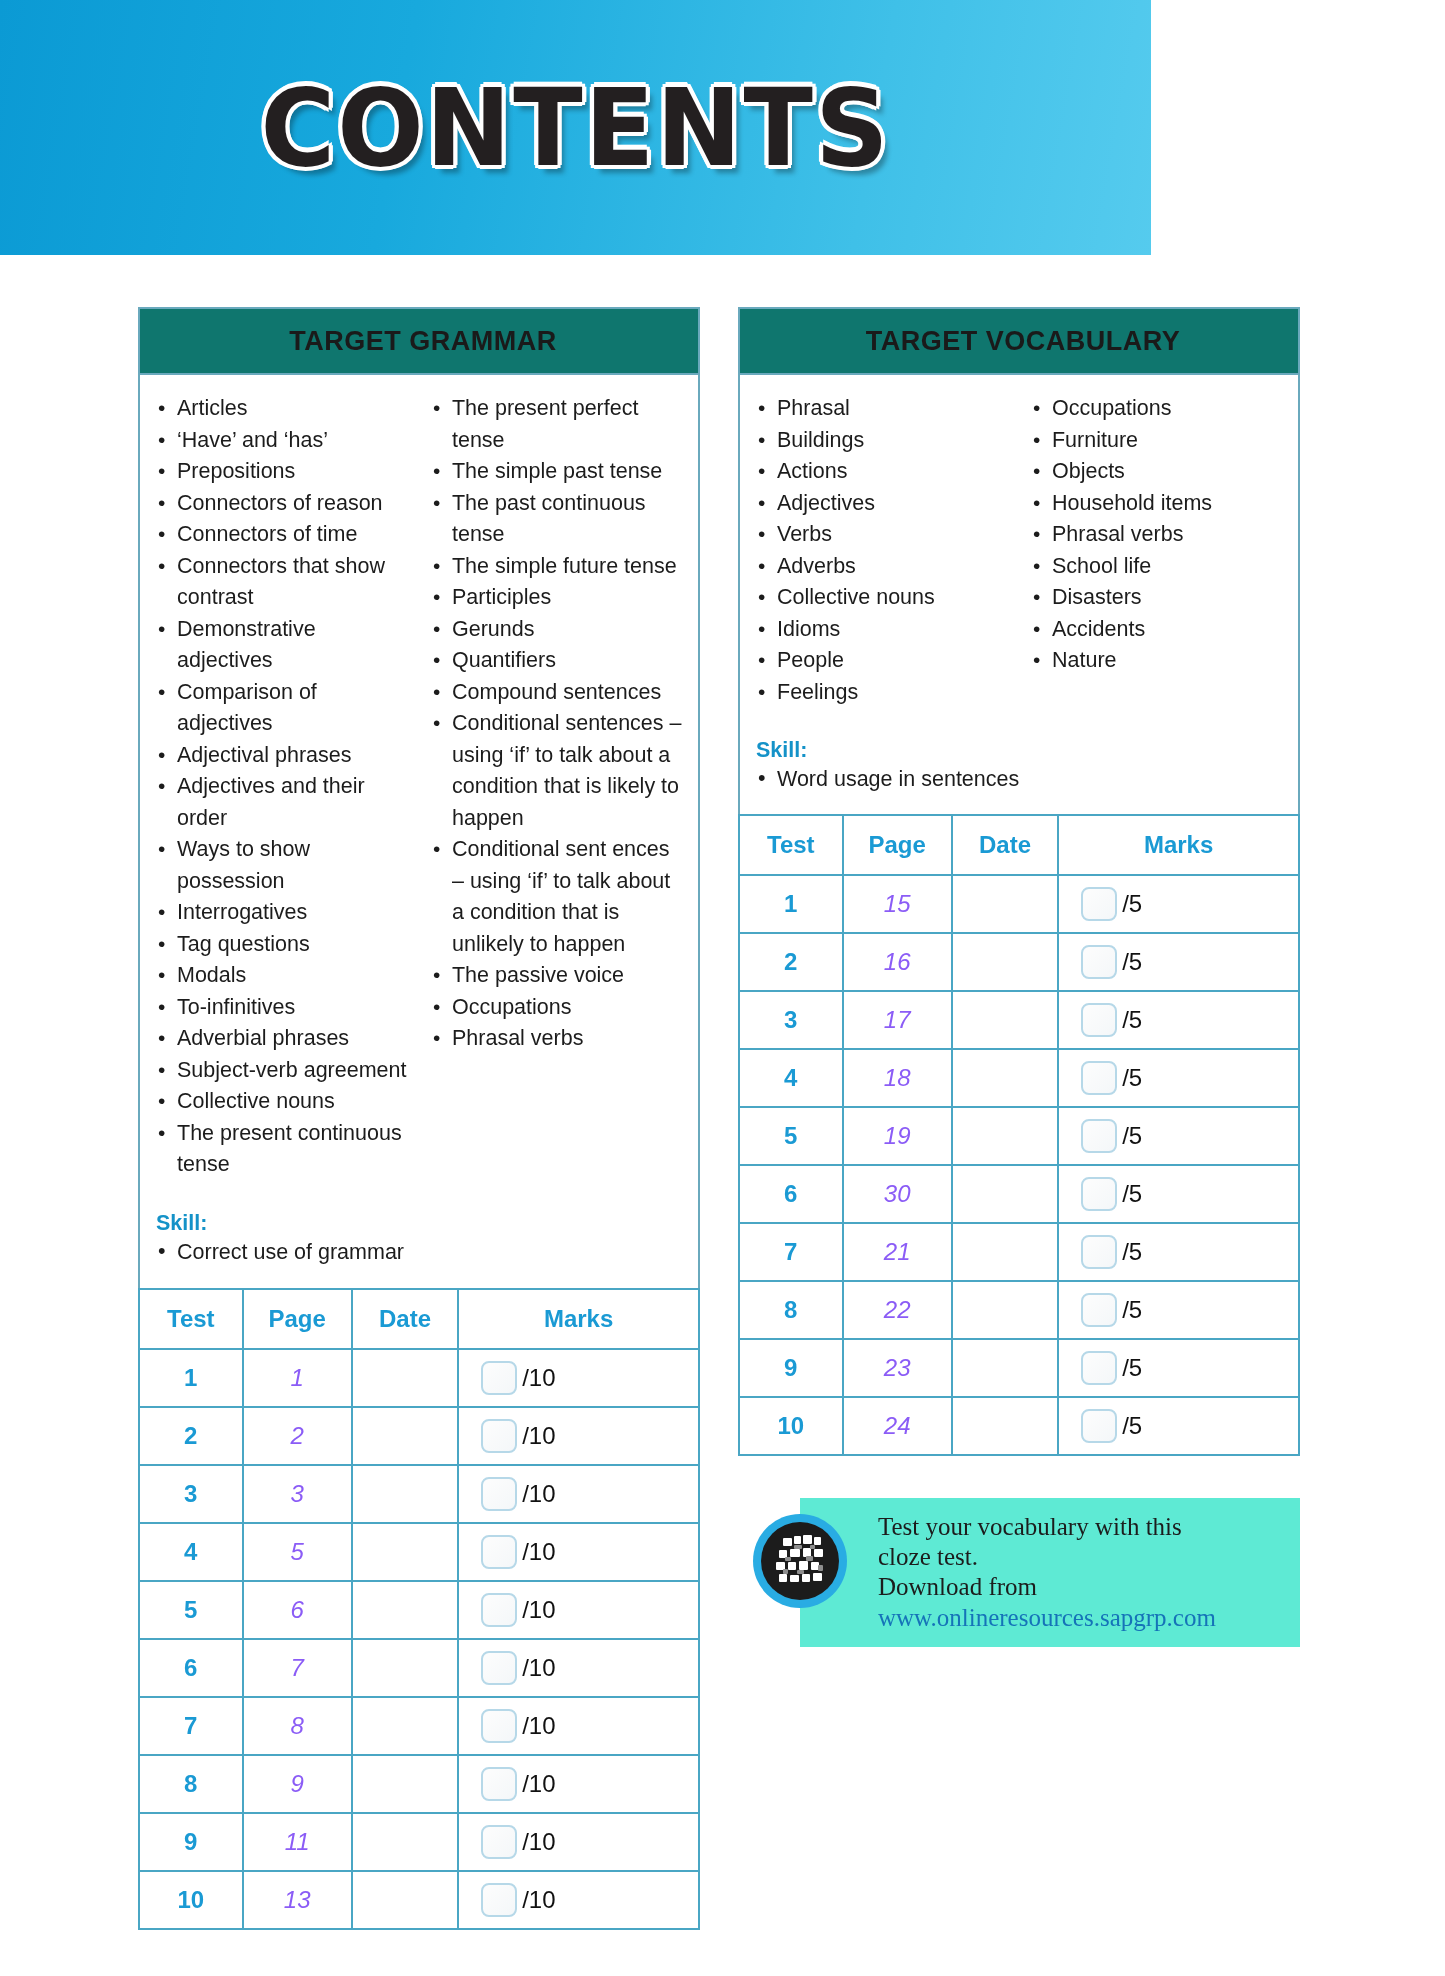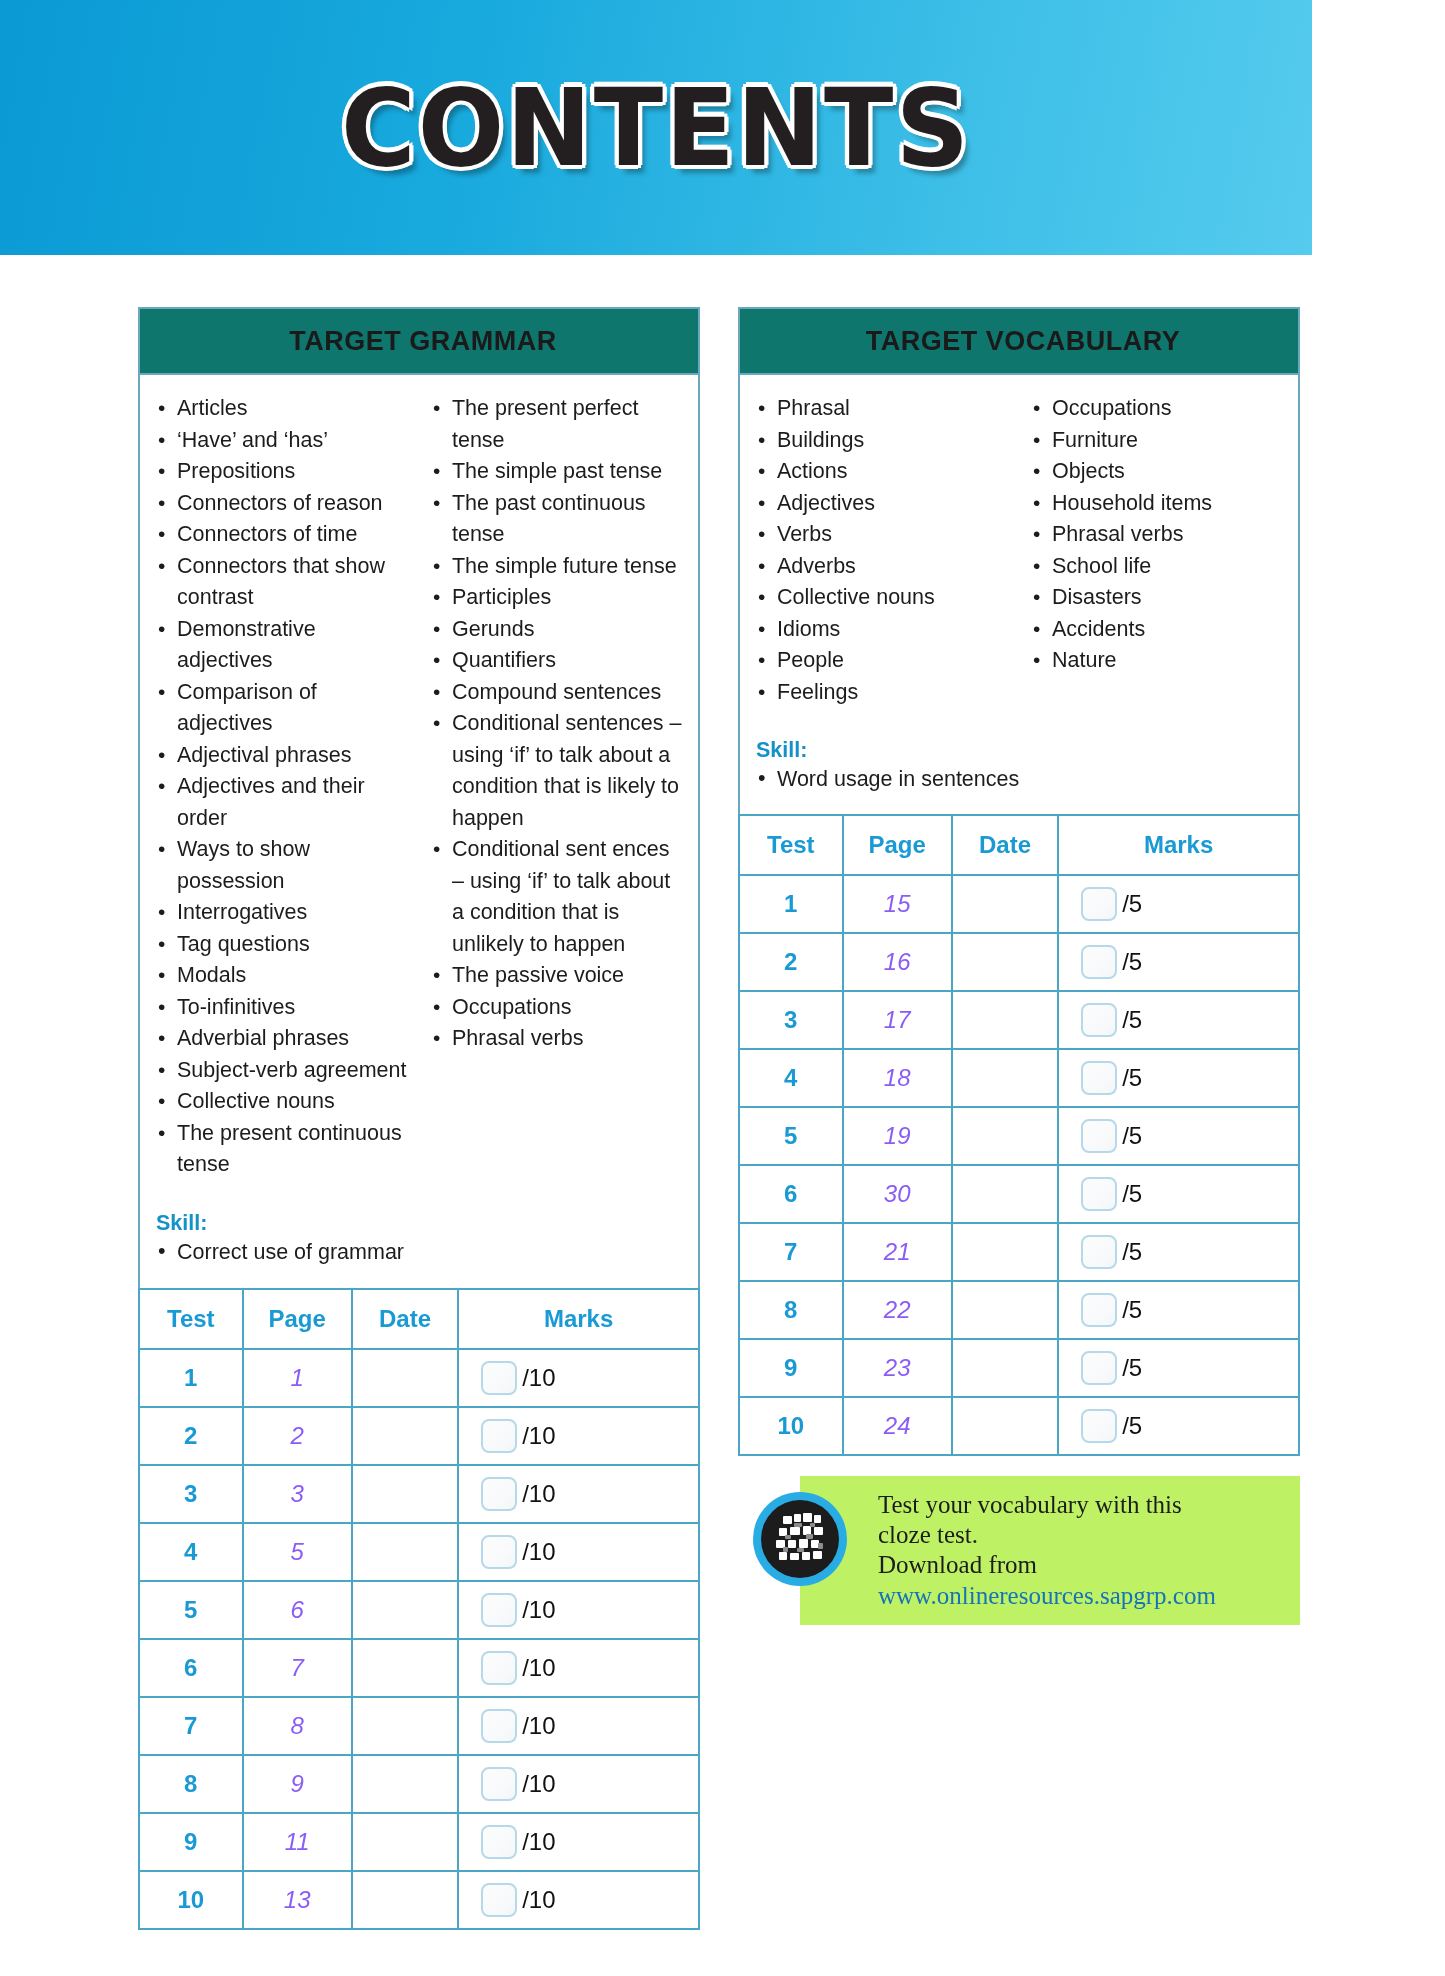--- a/index.html
+++ b/index.html
@@ -7,21 +7,21 @@
   html, body {
     width: 1445px;
     height: 1976px;
     background: #ffffff;
     font-family: "Liberation Sans", sans-serif;
     overflow: hidden;
   }
 
   
   .header-band {
-    width: 1312px;
+    width: 1151px;
     height: 255px;
     background: linear-gradient(100deg, #0b9ad4 0%, #18a9dd 35%, #3fc0e8 75%, #55cbee 100%);
     position: relative;
   }
   .header-title {
     position: absolute;
     left: 0; right: 0;
     top: 72px;
     text-align: center;
     font-family: "DejaVu Sans", sans-serif;
@@ -162,24 +162,24 @@
   .vocab-table-wrap { margin-top: -2px; }
 
   
   .c-test { width: 18.5%; }
   .c-page { width: 19.5%; }
   .c-date { width: 19%; }
   .c-marks { width: 43%; }
 
   
   .promo {
-    margin-top: 20px;
+    margin-top: 42px;
     margin-left: 62px;
     width: 500px;
-    background: #bef264;
+    background: #5eead4;
     position: relative;
     padding: 14px 12px 14px 78px;
     min-height: 122px;
   }
   .promo-icon {
     position: absolute;
     left: -47px;
     top: 16px;
     width: 94px; height: 94px;
     border-radius: 50%;

